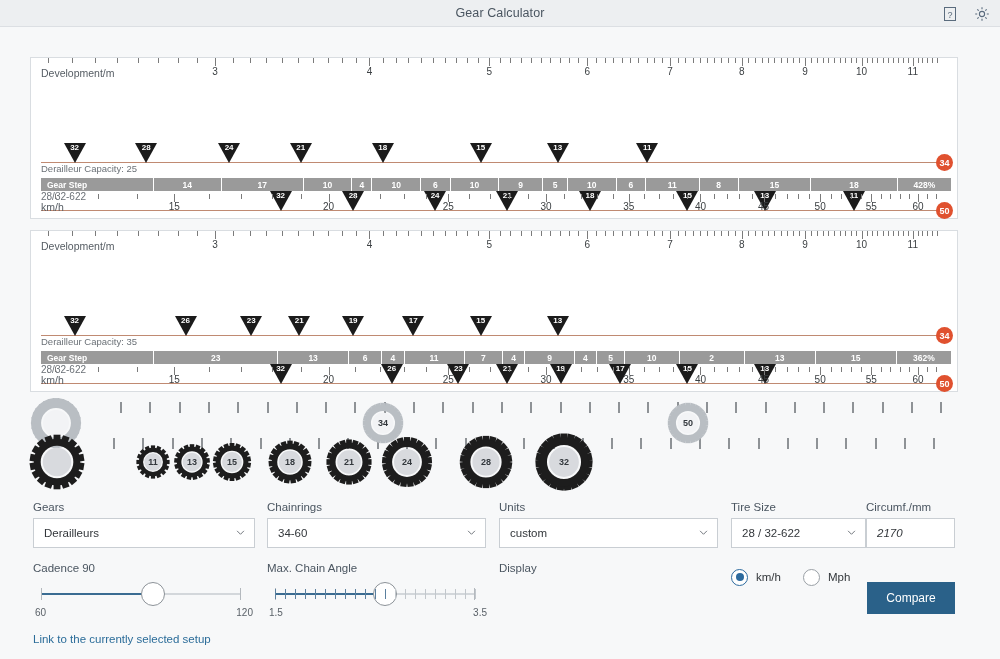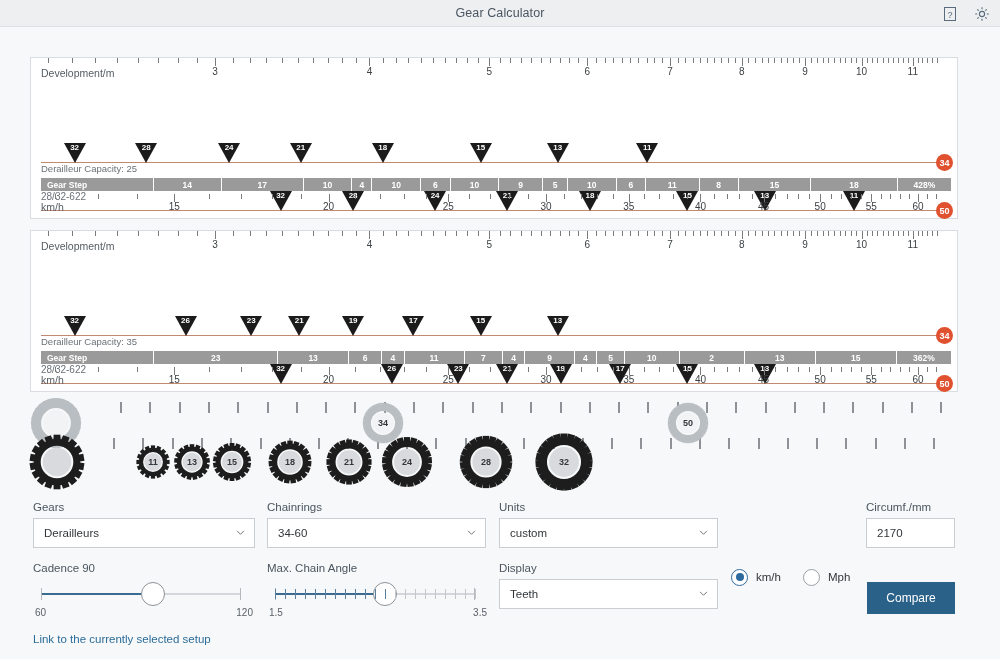--- a/index.html
+++ b/index.html
@@ -148,21 +148,21 @@
     padding: 0 26px 0 10px; font-size: 11.5px; color: #32363a;
     cursor: pointer; white-space: nowrap; overflow: hidden;
   }
   .chev {
     position: absolute; right: 9px; top: 50%; margin-top: -3px;
     width: 9px; height: 6px; pointer-events: none;
   }
   .textinput {
     height: 30px; border: 1px solid #c9ced3; background: #fff;
     display: flex; align-items: center; padding: 0 10px;
-    font-size: 11.5px; color: #32363a;
+    font-size: 11.5px; color: #32363a; font-style: italic;
   }
 
   
   .slider { position: relative; height: 30px; }
   .sl-track {
     position: absolute; left: 0; right: 0; top: 14px; height: 2px; background: #d3d7db;
   }
   .sl-fill { position: absolute; left: 0; top: 14px; height: 2px; background: #3a6c92; }
   .sl-cap {
     position: absolute; top: 9px; width: 1px; height: 12px; background: #b4b9be;
@@ -1179,20 +1179,29 @@
   <div class="field" style="left:499px; top:3px; width:219px;">
     <span class="field-label">Units</span>
     <div class="select">
       <span>custom</span>
       <svg class="chev" viewBox="0 0 10 7">
           <path d="M1 1l4 4 4-4" fill="none" stroke="#6b7177" stroke-width="1.1"></path>
         </svg>
     </div>
   </div>
 
+  <div class="field" style="left:731px; top:3px; width:135px;">
+    <span class="field-label">Tire Size</span>
+    <div class="select">
+      <span>28 / 32-622</span>
+      <svg class="chev" viewBox="0 0 10 7">
+          <path d="M1 1l4 4 4-4" fill="none" stroke="#6b7177" stroke-width="1.1"></path>
+        </svg>
+    </div>
+  </div>
 
   <div class="field" style="left:866px; top:3px; width:89px;">
     <span class="field-label">Circumf./mm</span>
     <div class="textinput">
       <span>2170</span>
     </div>
   </div>
 
   <div class="field" style="left:33px; top:64px; width:222px;">
     <span class="field-label">Cadence 90</span>
@@ -1236,26 +1245,20 @@
         <div class="sl-mark" style="left: 80%; background: rgb(194, 199, 204);"></div>
         <div class="sl-mark" style="left: 85%; background: rgb(194, 199, 204);"></div>
         <div class="sl-mark" style="left: 90%; background: rgb(194, 199, 204);"></div>
         <div class="sl-mark" style="left: 95%; background: rgb(194, 199, 204);"></div>
         <div class="sl-mark" style="left: 100%; background: rgb(194, 199, 204);"></div>
       </div>
   </div>
 
   <div class="field" style="left:499px; top:64px; width:219px;">
     <span class="field-label">Display</span>
-    <div class="select">
-      <span>Teeth</span>
-      <svg class="chev" viewBox="0 0 10 7">
-          <path d="M1 1l4 4 4-4" fill="none" stroke="#6b7177" stroke-width="1.1"></path>
-        </svg>
-    </div>
   </div>
 
   <div class="field" style="left:731px; top:64px; width:230px;">
     <div class="radio-row">
       <span class="radio on"></span>
       <span class="radio-lbl">km/h</span>
       <span class="radio"></span>
       <span class="radio-lbl">Mph</span>
       <button class="btn-primary" style="position:absolute; left:136px; top:20px; width:88px;">Compare</button>
     </div>

